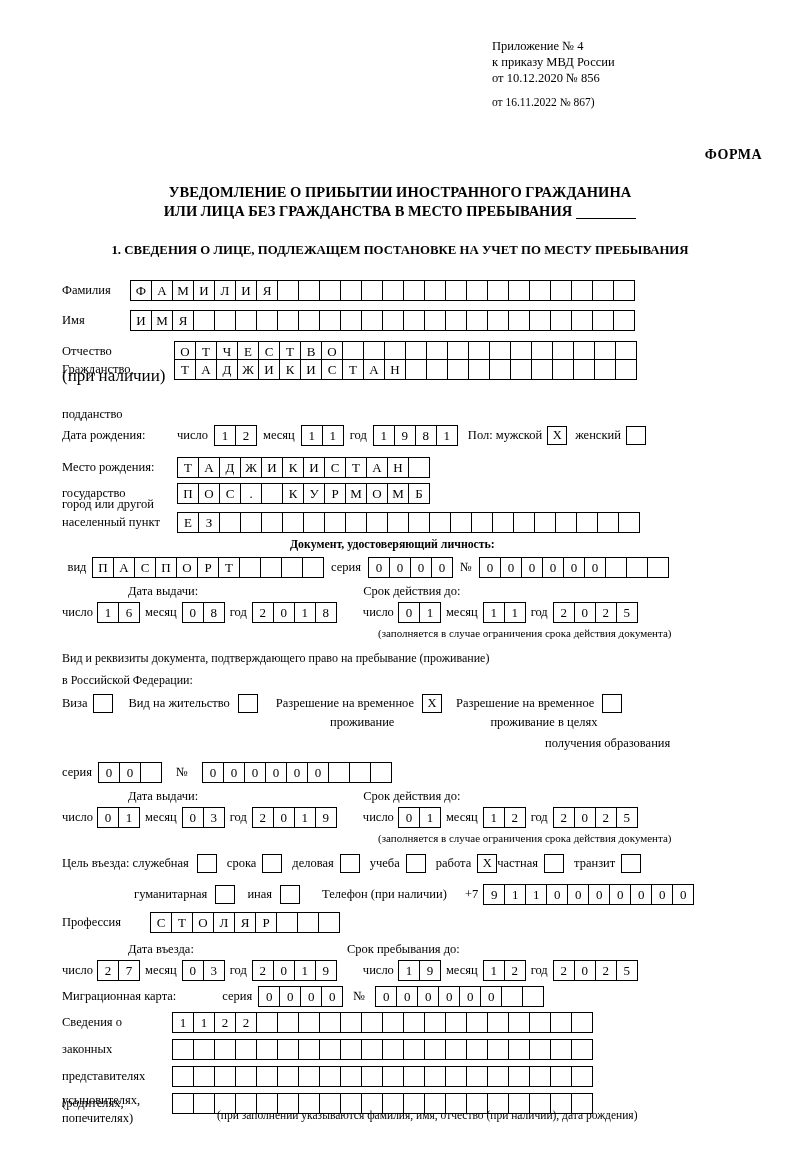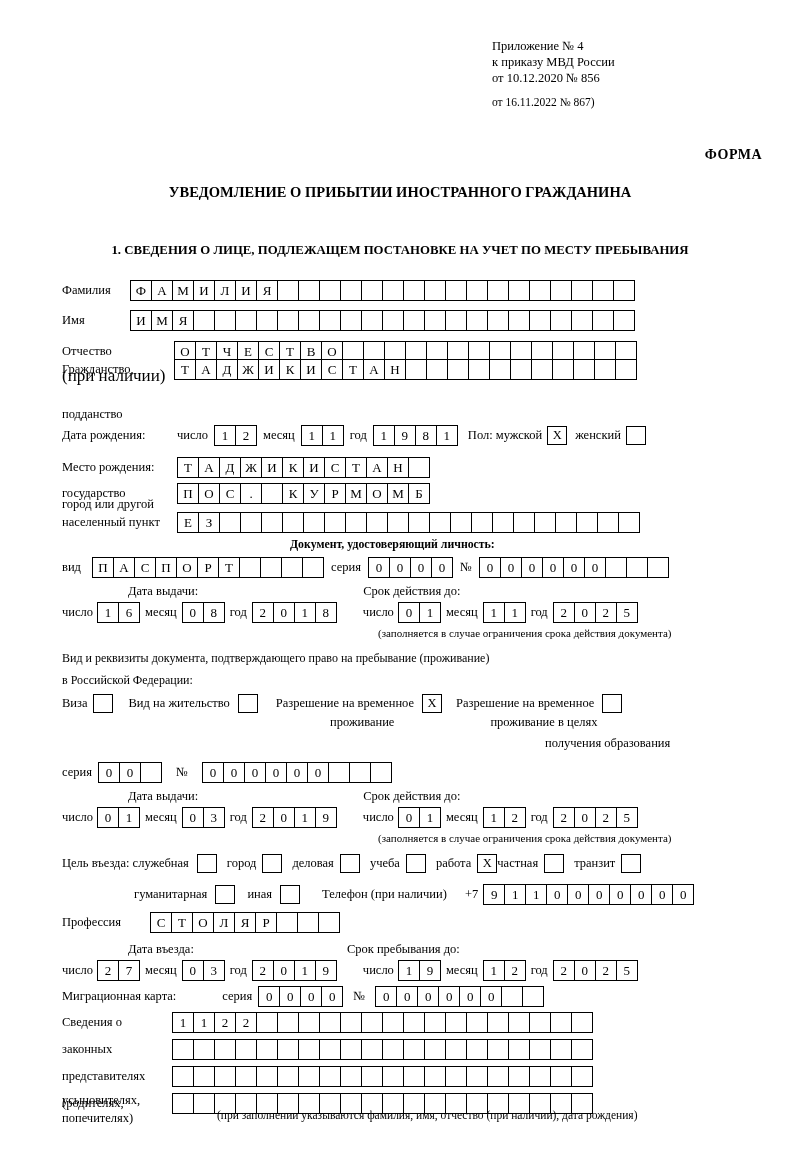--- a/index.html
+++ b/index.html
@@ -71,20 +71,21 @@
     <div>Приложение № 4</div>
     <div>к приказу МВД России</div>
     <div>от 10.12.2020 № 856</div>
     <div class="gap"></div>
     <div class="small">от 16.11.2022 № 867)</div>
   </div>
   <div class="forma">ФОРМА</div>
 
   <div class="title">
     <div>УВЕДОМЛЕНИЕ О ПРИБЫТИИ ИНОСТРАННОГО ГРАЖДАНИНА</div>
+    <div class="ln2"><span>ИЛИ ЛИЦА БЕЗ ГРАЖДАНСТВА В МЕСТО ПРЕБЫВАНИЯ</span><span class="tail"></span></div>
   </div>
 
   <div class="section1">1. СВЕДЕНИЯ О ЛИЦЕ, ПОДЛЕЖАЩЕМ ПОСТАНОВКЕ НА УЧЕТ ПО МЕСТУ ПРЕБЫВАНИЯ</div>
 
   <div class="row" style="top:280px;left:62px;">
     <span class="lbl" style="width:68px;">Фамилия</span>
     <span class="boxes" id="bx-surname">
         <span class="bx">Ф</span>
         <span class="bx">А</span>
         <span class="bx">М</span>
@@ -292,21 +293,21 @@
         <span class="bx"></span>
         <span class="bx"></span>
       </span>
   </div>
 
   <div class="row" style="top:537px;left:290px;">
     <span class="lbl b" style="font-size:11.8px;">Документ, удостоверяющий личность:</span>
   </div>
 
   <div class="row" style="top:557px;left:62px;">
-    <span class="lbl" style="width:30px;">вид</span>
+    <span class="lbl" style="width:30px;text-align:center;">вид</span>
     <span class="boxes" id="bx-dockind">
         <span class="bx">П</span>
         <span class="bx">А</span>
         <span class="bx">С</span>
         <span class="bx">П</span>
         <span class="bx">О</span>
         <span class="bx">Р</span>
         <span class="bx">Т</span>
         <span class="bx"></span>
         <span class="bx"></span>
@@ -468,21 +469,21 @@
       </span>
   </div>
 
   <div class="row" style="top:832px;left:378px;">
     <span class="note">(заполняется в случае ограничения срока действия документа)</span>
   </div>
 
   <div class="row" style="top:854px;left:62px;">
     <span class="lbl">Цель въезда: служебная</span>
     <span class="sq" style="margin-left:8px;"></span>
-    <span class="lbl" style="margin-left:10px;">город</span>
+    <span class="lbl" style="margin-left:10px;">срока</span>
     <span class="sq" style="margin-left:6px;"></span>
     <span class="lbl" style="margin-left:10px;">деловая</span>
     <span class="sq" style="margin-left:6px;"></span>
     <span class="lbl" style="margin-left:10px;">учеба</span>
     <span class="sq" style="margin-left:6px;"></span>
     <span class="lbl" style="margin-left:10px;">работа</span>
     <span class="sq" style="margin-left:6px;">X</span>
     <span class="lbl" style="margin-left:0;">частная</span>
     <span class="sq" style="margin-left:6px;"></span>
     <span class="lbl" style="margin-left:10px;">транзит</span>

